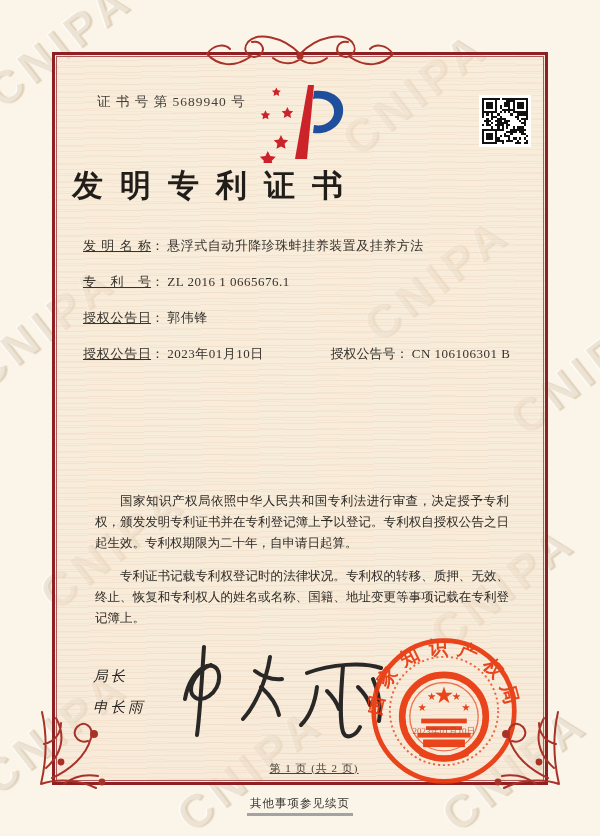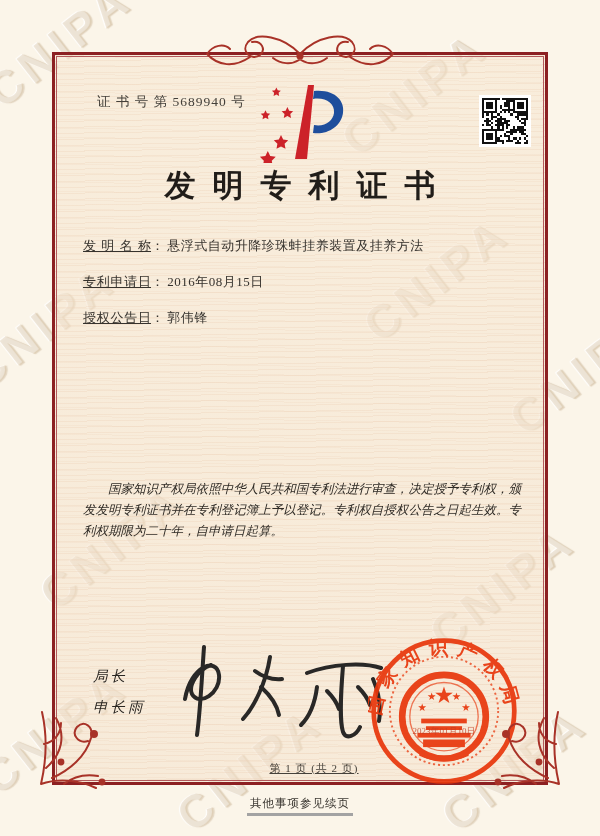--- a/index.html
+++ b/index.html
@@ -19,34 +19,34 @@
          background-image:
            linear-gradient(rgba(246,230,208,0.55),rgba(244,226,204,0.55)),
            repeating-linear-gradient(179deg,rgba(228,186,156,0.35) 0 1px,rgba(0,0,0,0) 1px 6px),
            repeating-linear-gradient(181deg,rgba(228,186,156,0.22) 0 1px,rgba(0,0,0,0) 1px 9px);}
   .frame::before{content:"";position:absolute;inset:1px;border:1px solid #b2595b;pointer-events:none;}
 
   .cert-number{position:absolute;left:42px;top:38px;font-size:13.5px;color:#44403a;letter-spacing:1px;}
   .qr{position:absolute;left:424px;top:40px;width:52px;height:52px;background:#fff;padding:3px;box-sizing:border-box;}
   .logo{position:absolute;left:50%;top:26px;transform:translateX(-50%);}
 
-  .title{position:absolute;left:0;top:110px;width:100%;text-align:center;
+  .title{position:absolute;left:0;top:110px;width:100%;text-align:left;
          font-size:31px;font-weight:bold;color:#211d19;letter-spacing:17px;text-indent:17px;}
 
   .fields{position:absolute;left:28px;top:180px;right:20px;font-size:13px;color:#36322d;}
   .row{margin-bottom:15px;line-height:21px;white-space:nowrap;}
   .flabel{display:inline-block;width:68px;text-align:justify;text-align-last:justify;vertical-align:top;text-decoration:underline;}
   .colon{vertical-align:top;}
   .fvalue{vertical-align:top;letter-spacing:0.5px;}
   .pair1v{display:inline-block;width:152px;vertical-align:top;letter-spacing:0.5px;}
   .flabel2{vertical-align:top;margin-left:8px;}
 
   .paras{position:absolute;left:28px;right:24px;top:424px;font-size:12.5px;line-height:21px;
          color:#2e2a25;text-align:justify;}
-  .paras p{margin:0;text-indent:2em;font-style:italic;}
+  .paras p{margin:12px;text-indent:2em;}
 
   .signer{position:absolute;left:38px;top:606px;font-size:14.5px;color:#2b2722;letter-spacing:3px;line-height:31px;font-style:italic;}
   .sig{position:absolute;left:100px;top:578px;}
 
   .seal{position:absolute;left:313px;top:580px;}
 
   .page-num{position:absolute;left:14px;bottom:6px;width:100%;text-align:center;font-size:11px;
             color:#46413a;letter-spacing:1px;text-decoration:underline;}
 
   .note-wrap{position:absolute;left:0;top:793px;width:100%;text-align:center;z-index:2;}
@@ -269,31 +269,38 @@
     </svg>
 
     <div class="title">发明专利证书</div>
 
     <div class="fields">
       <div class="row">
         <span class="flabel">发明名称</span><span class="colon">：</span>
         <span class="fvalue">悬浮式自动升降珍珠蚌挂养装置及挂养方法</span>
       </div>
       <div class="row">
-        <span class="flabel">专利申请日</span><span class="colon">：</span>
-        <span class="fvalue">2016年08月15日</span>
+        <span class="flabel">专利号</span><span class="colon">：</span>
+        <span class="fvalue">ZL 2016 1 0665676.1</span>
       </div>
       <div class="row">
         <span class="flabel">授权公告日</span><span class="colon">：</span>
         <span class="fvalue">郭伟锋</span>
       </div>
+      <div class="row">
+        <span class="flabel">授权公告日</span><span class="colon">：</span>
+        <span class="pair1v">2023年01月10日</span>
+        <span class="flabel2">授权公告号</span><span class="colon">：</span>
+        <span class="fvalue">CN 106106301 B</span>
+      </div>
     </div>
 
     <div class="paras">
       <p>国家知识产权局依照中华人民共和国专利法进行审查，决定授予专利权，颁发发明专利证书并在专利登记簿上予以登记。专利权自授权公告之日起生效。专利权期限为二十年，自申请日起算。</p>
+      <p>专利证书记载专利权登记时的法律状况。专利权的转移、质押、无效、终止、恢复和专利权人的姓名或名称、国籍、地址变更等事项记载在专利登记簿上。</p>
     </div>
 
     <div class="signer">
       <div>局长</div>
       <div>申长雨</div>
     </div>
 
     <svg class="sig" width="240" height="125" viewBox="0 0 240 125">
       <g stroke="#181818" fill="none" stroke-width="4" stroke-linecap="round" stroke-linejoin="round" opacity="0.92">
         <path d="M30,66 C36,32 62,24 64,42 C66,60 44,74 37,61 C33,53 43,36 56,32"></path>

